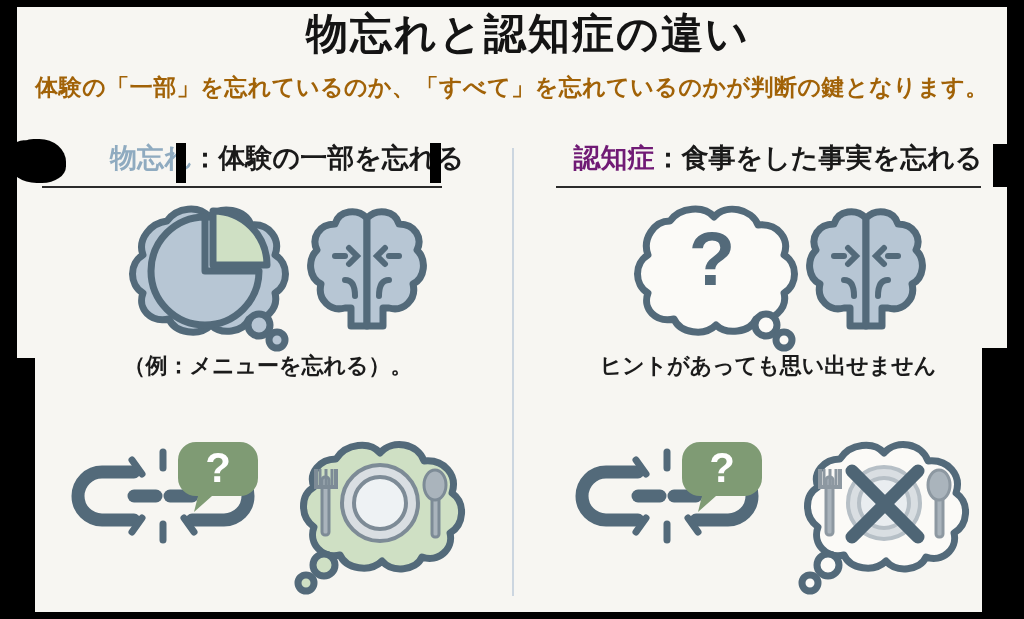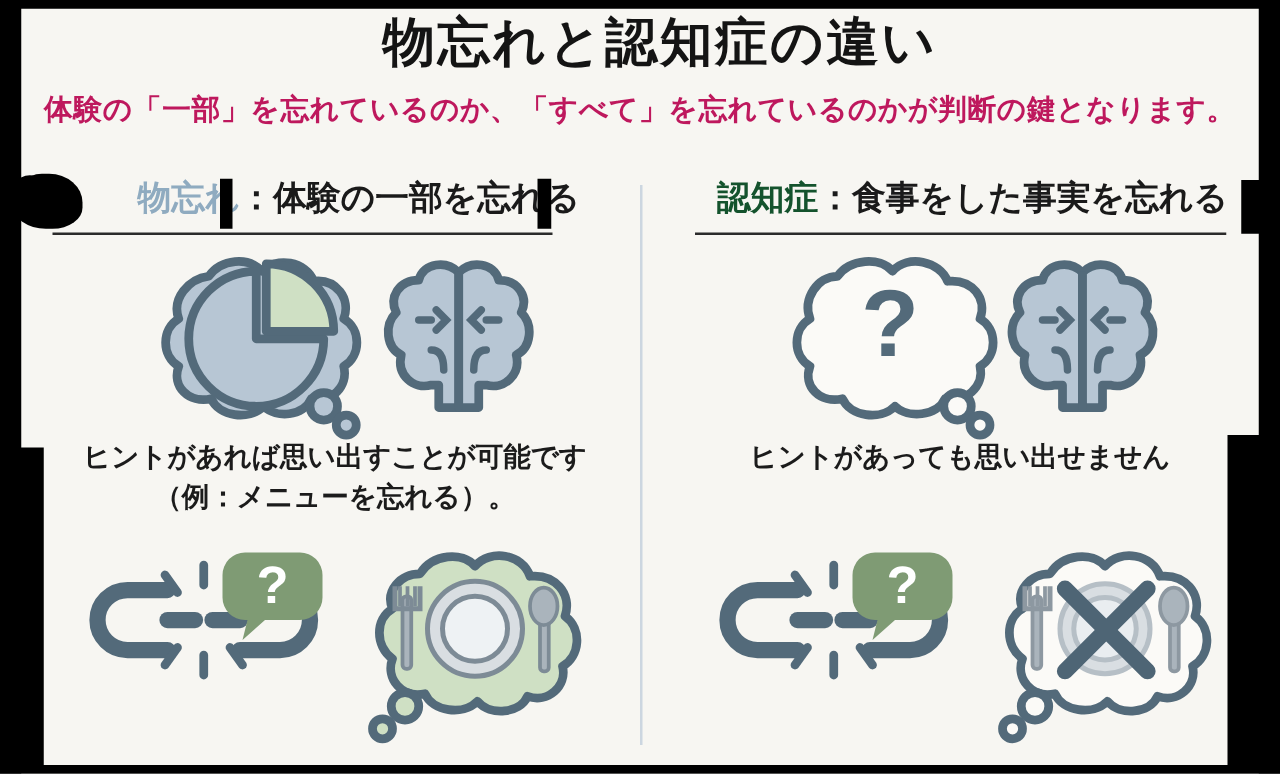--- a/index.html
+++ b/index.html
@@ -56,21 +56,21 @@
     color: #141414;
     z-index: 10;
   }
   #subtitle {
     position: absolute;
     left: 0; top: 72px; width: 1024px;
     text-align: center;
     font-size: 23px;
     font-weight: bold;
     letter-spacing: 0.5px;
-    color: #be185d;
+    color: #a16207;
     z-index: 10;
   }
 
   
   #divider {
     position: absolute;
     left: 512px; top: 148px;
     width: 2px; height: 448px;
     background: #ccd6e0;
     z-index: 5;
@@ -93,21 +93,21 @@
     width: 100%;
     text-align: center;
     font-size: 27px;
     font-weight: bold;
     white-space: nowrap;
     color: #1a1a1a;
   }
   #column-left .col-header  { padding-left: 24px; box-sizing: border-box; }
   #column-right .col-header { padding-left: 10px; box-sizing: border-box; }
   .kw-memory { color: #8fabc0; margin-left: 38px; }
-  .kw-dementia { color: #14532d; padding-left: 10px; }
+  .kw-dementia { color: #701a75; padding-left: 10px; }
 
   .header-underline {
     position: absolute;
     top: 54px;
     height: 2px;
     background: #2b2b2b;
   }
   #underline-left  { left: 42px;  width: 400px; background: #2b2b2b; }
   #underline-right { left: 44px;  width: 425px; }
 
@@ -208,21 +208,20 @@
             <path d="M80 46 L72 54 L80 62"></path>
             <path d="M94 54 L84 54"></path>
             <path d="M40 78 C48 78 50 86 50 94"></path>
             <path d="M84 78 C76 78 74 86 74 94"></path>
           </g>
         </svg>
       </span>
     </div>
 
     <div class="mid-text">
-      <div>ヒントがあれば思い出すことが可能です</div>
       <div>（例：メニューを忘れる）。</div>
     </div>
 
     <div class="illus-bottom">
 
       <span>
         <svg width="190" height="150" viewBox="0 0 190 150">
           <g fill="none" stroke="#536a7a" stroke-width="13" stroke-linecap="round">
             <path d="M66 82 L34 82 A24 24 0 0 1 34 34 L66 34"></path>
             <path d="M66 58 L88 58"></path>

